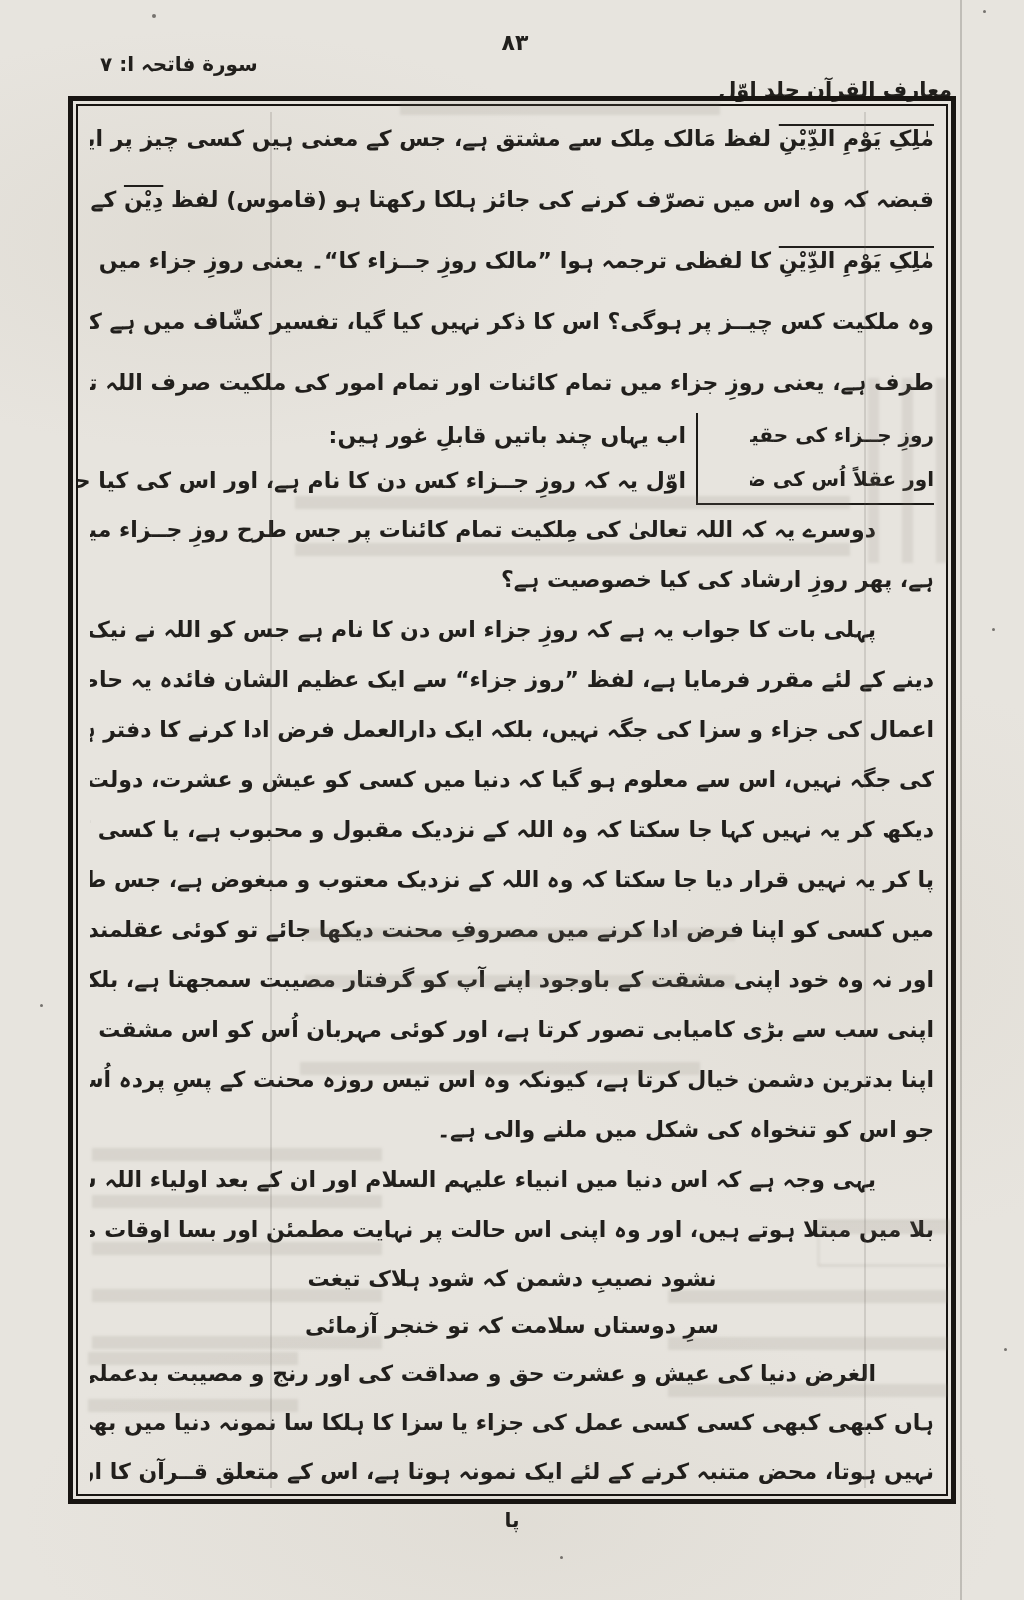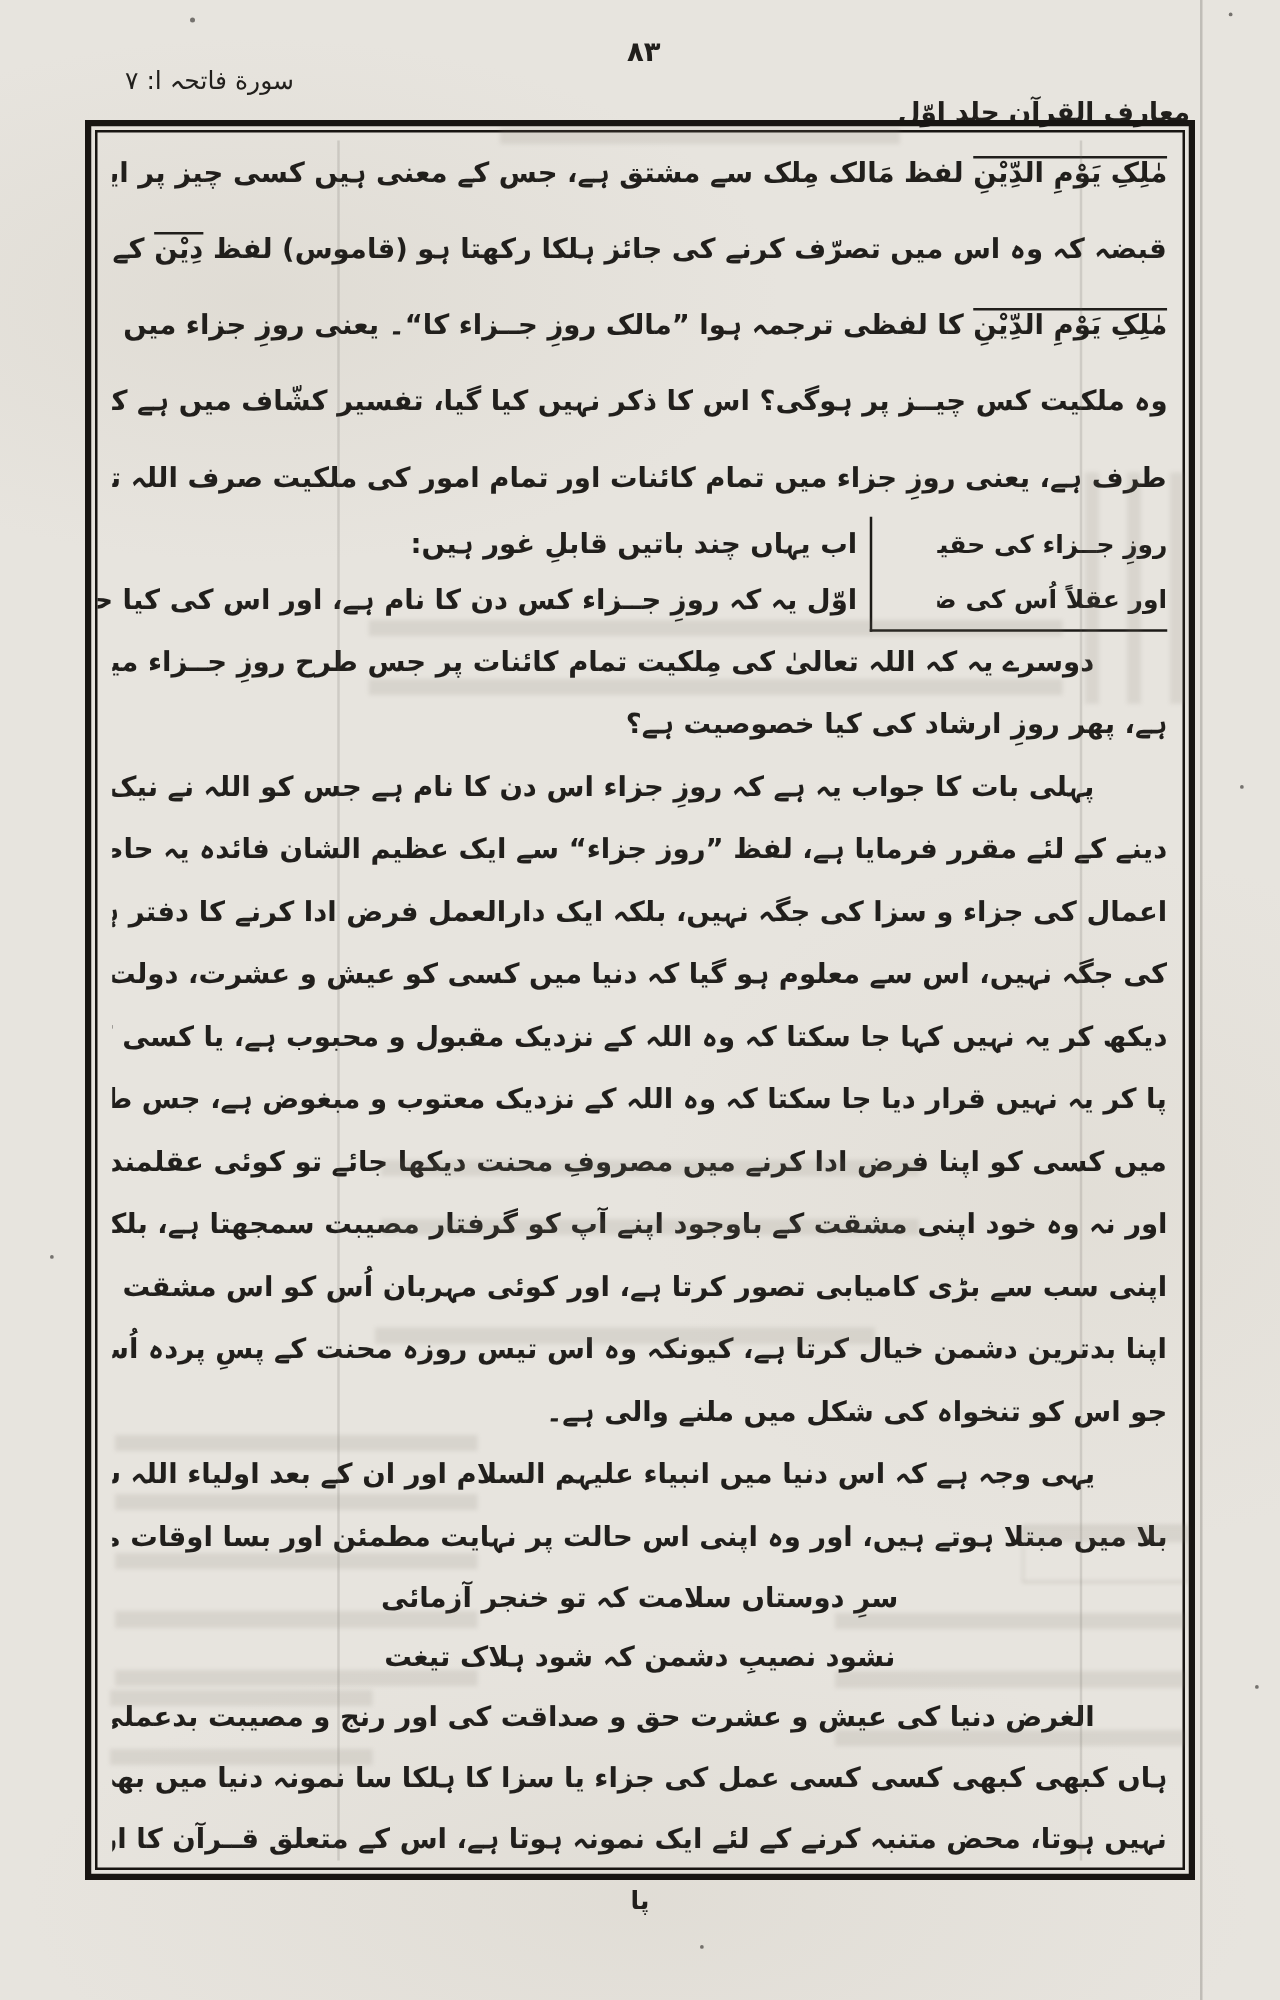--- a/index.html
+++ b/index.html
@@ -23,21 +23,21 @@
   .hdr-right{
     position:absolute; top:46px; right:72px;
     font-size:21px; font-weight:bold; letter-spacing:.5px;margin-top:32px;
   }
   .hdr-center{
     position:absolute; top:30px; left:480px; width:70px;
     font-size:22px; font-weight:bold; text-align:center;
   }
   .hdr-left{
     position:absolute; top:52px; left:100px;
-    font-size:20px; font-weight:normal;
+    font-size:20px; font-weight:bold;
   }
 
   
   .frame{
     position:absolute; left:68px; top:96px;
     width:888px; height:1408px;
     border:5px solid #181512;
     padding:3px;
     background:transparent;
   }
@@ -182,22 +182,22 @@
         <div class="line">میں کسی کو اپنا فرض ادا کرنے میں مصروفِ محنت دیکھا جائے تو کوئی عقلمند اس کو مصیبت زدہ نہیں کہتا،</div>
         <div class="line">اور نہ وہ خود اپنی مشقت کے باوجود اپنے آپ کو گرفتار مصیبت سمجھتا ہے، بلکہ وہ اس محنت و مشقت کو</div>
         <div class="line">اپنی سب سے بڑی کامیابی تصور کرتا ہے، اور کوئی مہربان اُس کو اس مشقت سے سبکدوش کرنا چاہے تو وہ اسکو</div>
         <div class="line">اپنا بدترین دشمن خیال کرتا ہے، کیونکہ وہ اس تیس روزہ محنت کے پسِ پردہ اُس راحت کو دیکھ رہا ہے،</div>
         <div class="line">جو اس کو تنخواہ کی شکل میں ملنے والی ہے۔</div>
         <div class="line indent">یہی وجہ ہے کہ اس دنیا میں انبیاء علیہم السلام اور ان کے بعد اولیاء اللہ سب سے زیادہ مصیبت و</div>
         <div class="line">بلا میں مبتلا ہوتے ہیں، اور وہ اپنی اس حالت پر نہایت مطمئن اور بسا اوقات مسرور نظر آتے ہیں ؎</div>
       </div>
 
       <div class="sec-couplet">
+        <div class="line">نشود نصیبِ دشمن کہ شود ہلاک تیغت</div>
         <div class="line">سرِ دوستاں سلامت کہ تو خنجر آزمائی</div>
-        <div class="line">نشود نصیبِ دشمن کہ شود ہلاک تیغت</div>
       </div>
 
       <div class="sec-p3">
         <div class="line indent">الغرض دنیا کی عیش و عشرت حق و صداقت کی اور رنج و مصیبت بدعملی کی یقینی علامت نہیں،</div>
         <div class="line">ہاں کبھی کبھی کسی کسی عمل کی جزاء یا سزا کا ہلکا سا نمونہ دنیا میں بھی ظاہر کر دیا جاتا ہے، وہ اس کا پورا بدلہ</div>
         <div class="line">نہیں ہوتا، محض متنبہ کرنے کے لئے ایک نمونہ ہوتا ہے، اس کے متعلق قــرآن کا ارشاد ہے:</div>
       </div>
 
       <div class="bleed-line" style="left:192px; top:6px; height:1376px;"></div>
       <div class="bleed-line" style="left:786px; top:6px; height:1376px;"></div>

